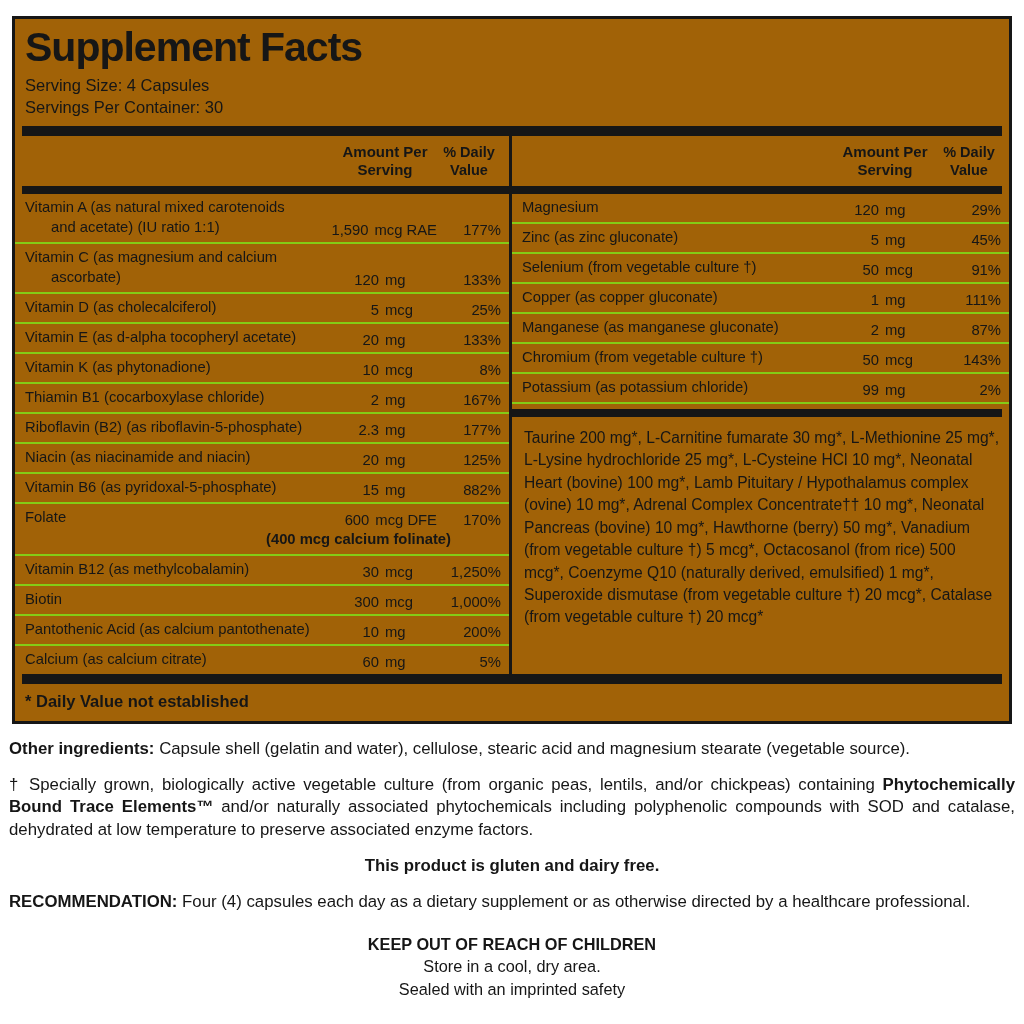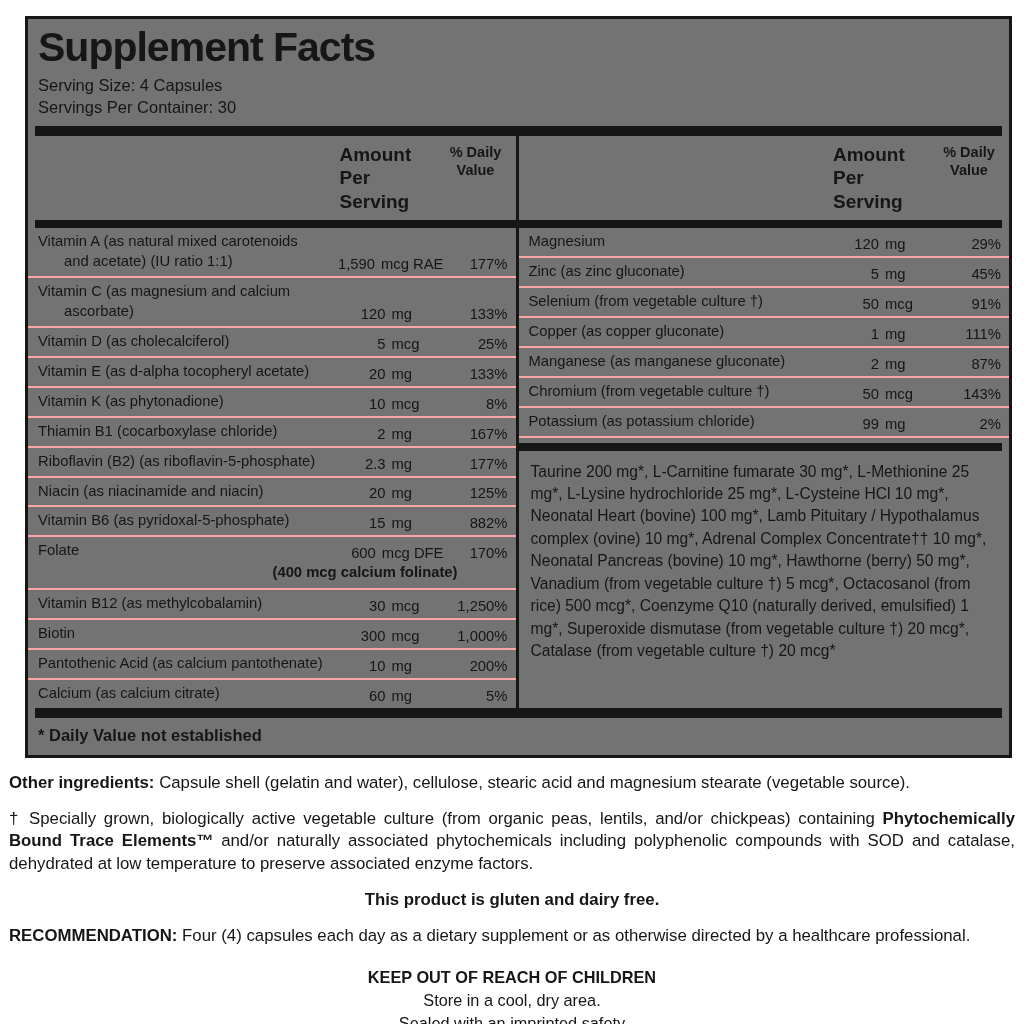--- a/index.html
+++ b/index.html
@@ -5,45 +5,45 @@
   * { margin: 0; padding: 0; box-sizing: border-box; }
   html, body { width: 1024px; background: #ffffff; overflow: hidden; }
   body {
     color: #161616;
     font-family: "Liberation Sans", sans-serif;
     height: 1024px;
   }
   .page { padding: 6px 8px 0 8px; }
 
   
-  .facts-box { border: 3px solid #161616; margin: 10px 4px 10px 17px; background: #737373; }
+  .facts-box { border: 3px solid #161616; margin: 10px 4px 10px 4px; background: #a16207; }
   .fb-head { padding: 8px 12px 7px 10px; }
   .fb-title { font-size: 41px; font-weight: bold; letter-spacing: -1px; line-height: 1.0; }
   .fb-serving { font-size: 16.5px; font-weight: normal; line-height: 1.32; }
   .fb-serving.first { margin-top: 7px; }
 
   .bar { background: #161616; }
   .bar-top { height: 10px; margin: 0 7px; }
   .bar-bottom { height: 10px; margin: 0 7px; }
 
   .cols { display: flex; align-items: stretch; }
   .col { width: 50%; }
   .col-left { border-right: 3px solid #161616; }
 
   .col-head { display: flex; padding: 7px 8px 6px 10px; }
   .h-name { flex: 1 1 auto; }
-  .h-amt { flex: 0 0 104px; font-weight: bold; font-size: 19px; line-height: 1.25; white-space: pre-line; }
+  .h-amt { flex: 0 0 104px; text-align: center; font-weight: bold; font-size: 15px; line-height: 1.25; white-space: pre-line; }
   .h-dv  { flex: 0 0 64px;  text-align: center; font-weight: bold; font-size: 14.5px; line-height: 1.25; white-space: pre-line; }
 
   .bar-header { height: 8px; }
   .col-left  .bar-header { margin: 0 0 0 7px; }
   .col-right .bar-header { margin: 0 7px 0 0; }
 
   .rows { display: block; }
-  .row { padding: 4px 8px 4px 10px; border-bottom: 2px solid #fca5a5; }
+  .row { padding: 4px 8px 4px 10px; border-bottom: 2px solid #84cc16; }
   .col-left .row:last-child { border-bottom: none; }
   .row-line { display: flex; align-items: flex-end; }
   .cell-name { flex: 1 1 auto; font-size: 14.8px; line-height: 1.35; }
   .name2 { padding-left: 26px; }
   .cell-amt { flex: 0 0 104px; display: flex; align-items: baseline; font-size: 14.8px; white-space: nowrap; }
   .amt-num { display: inline-block; width: 46px; text-align: right; }
   .amt-unit { display: inline-block; margin-left: 6px; }
   .cell-dv { flex: 0 0 64px; text-align: right; font-size: 14.8px; }
   .sub-amt { text-align: right; padding: 2px 50px 1px 0; font-size: 14.8px; line-height: 1.3; font-weight: bold; }
 

